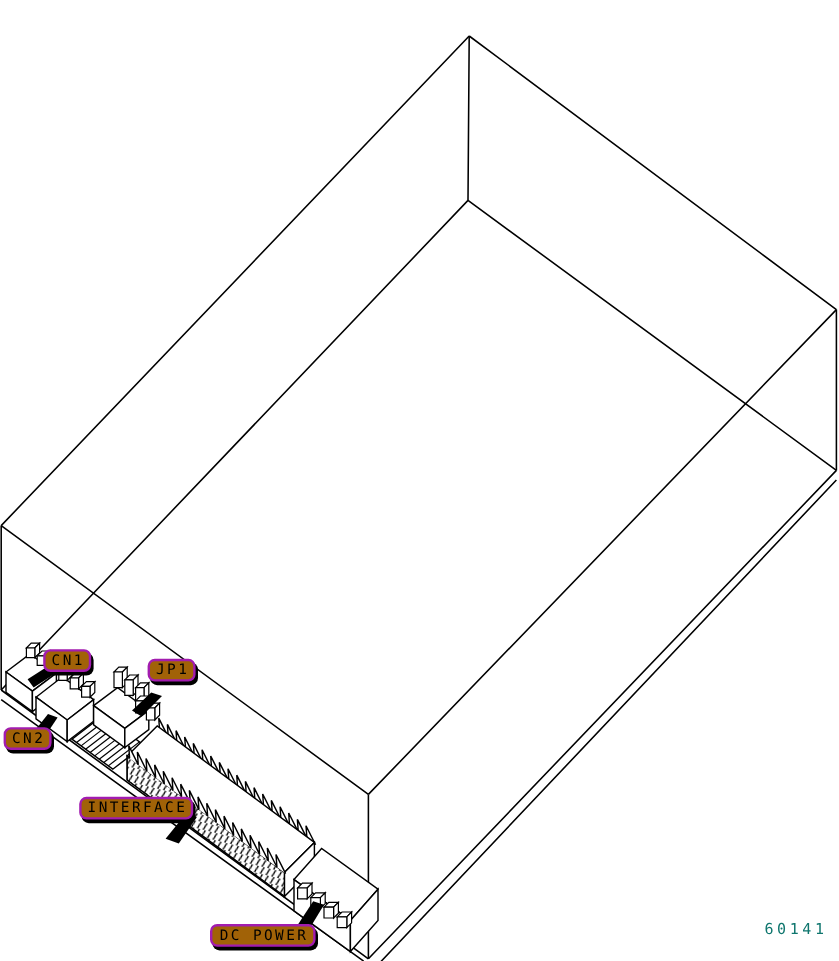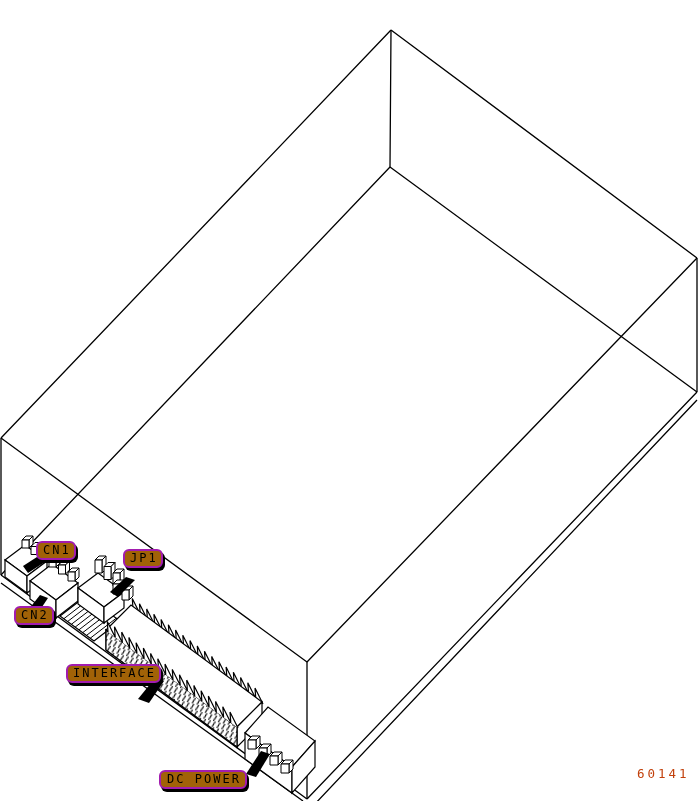--- a/index.html
+++ b/index.html
@@ -19,21 +19,21 @@
     font-size:12px;
     line-height:13px;
     letter-spacing:2px;
     padding:1px 3px 1px 5px;
     text-align:center;
     white-space:nowrap;
     z-index:5;
   }
   #figure-number{
     position:absolute;
-    color:#c2410c;
+    color:#0f766e;
     font-size:12.5px;
     letter-spacing:3px;
     z-index:5;
   }
 </style>
 </head>
 <body>
 
 <div id="stage">
 
@@ -156,22 +156,22 @@
       <polygon points="37,557 48,560 28,573 23,566"></polygon>
       <polygon points="29,609 38,613 48,598 40,595"></polygon>
       <polygon points="126,577 135,580 118,597 110,592"></polygon>
       <polygon points="138,699 149,703 164,681 155,678"></polygon>
       <polygon points="246,774 256,777 270,754 261,751"></polygon>
     </g>
   </svg>
 
   <div class="callout" style="left:36px;top:541px;min-width:26px;">CN1</div>
 
-  <div class="callout" style="left:14px;top:606px;min-width:26px;">CN2</div>
+  <div class="callout" style="left:3px;top:606px;min-width:26px;">CN2</div>
 
   <div class="callout" style="left:123px;top:549px;min-width:26px;">JP1</div>
 
   <div class="callout" style="left:66px;top:664px;min-width:76px;">INTERFACE</div>
 
-  <div class="callout" style="left:159px;top:770px;min-width:76px;">DC POWER</div>
+  <div class="callout" style="left:175px;top:770px;min-width:76px;">DC POWER</div>
 
   <div id="figure-number" style="left:637px;top:766px;">60141</div>
 </div>
 
 </body></html>

